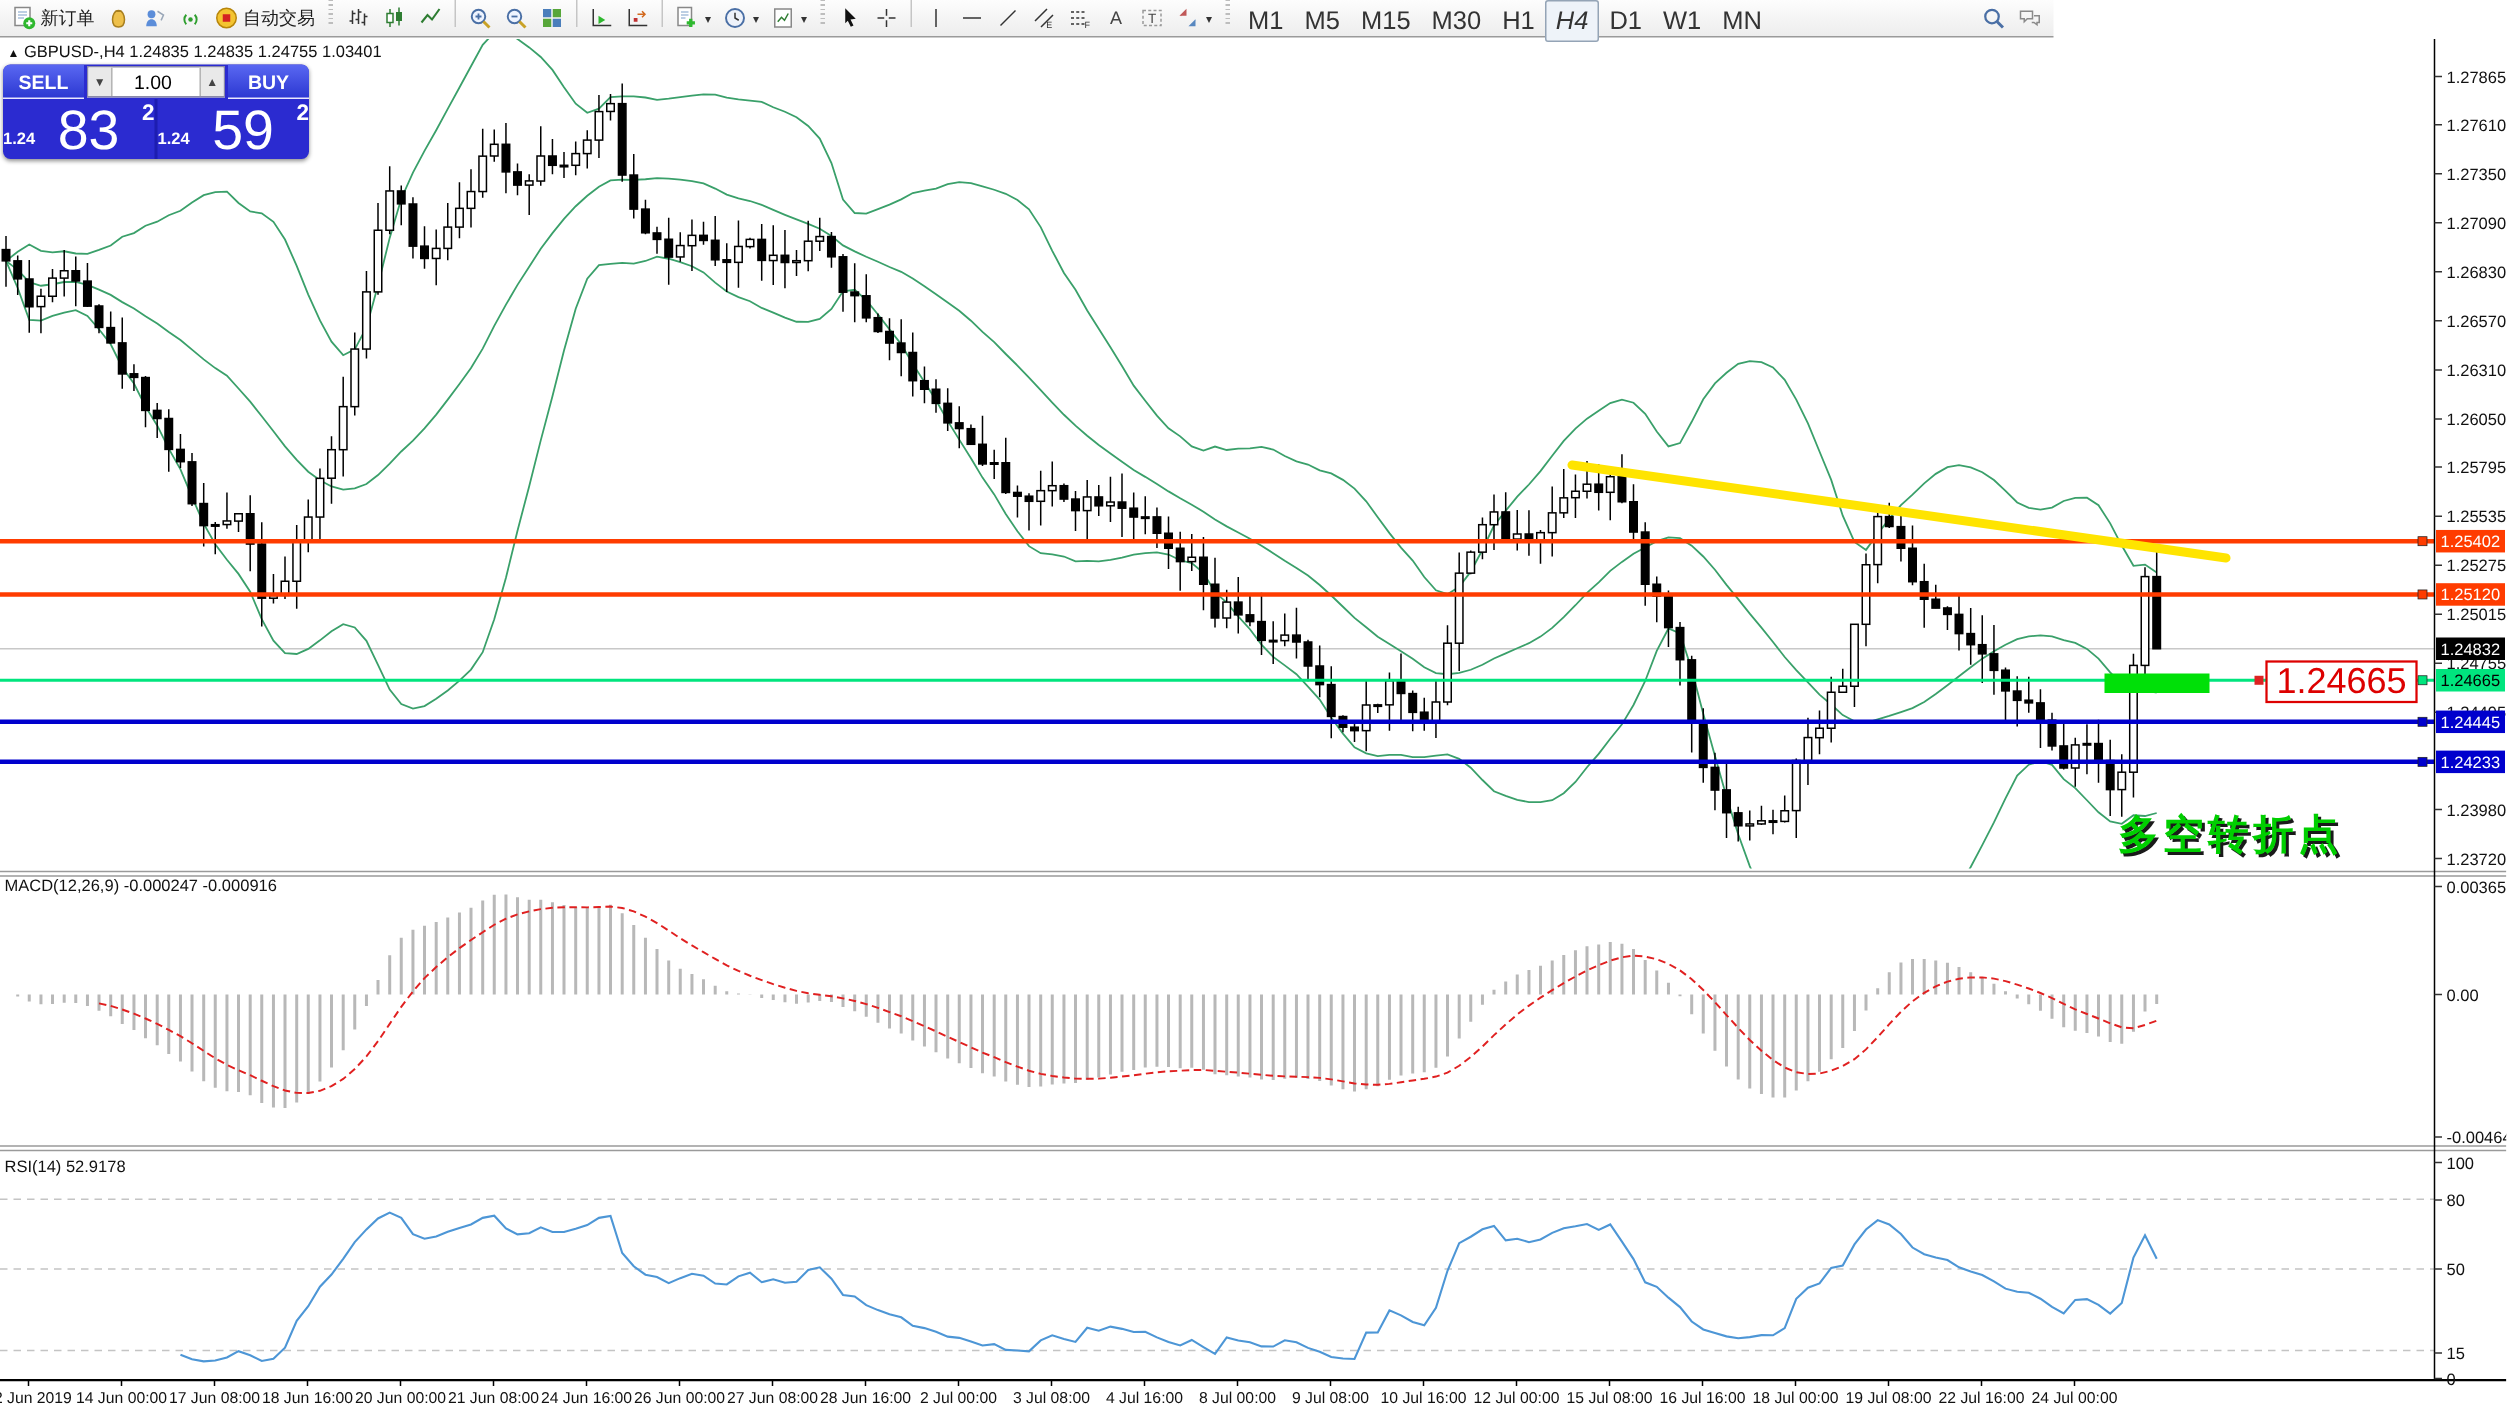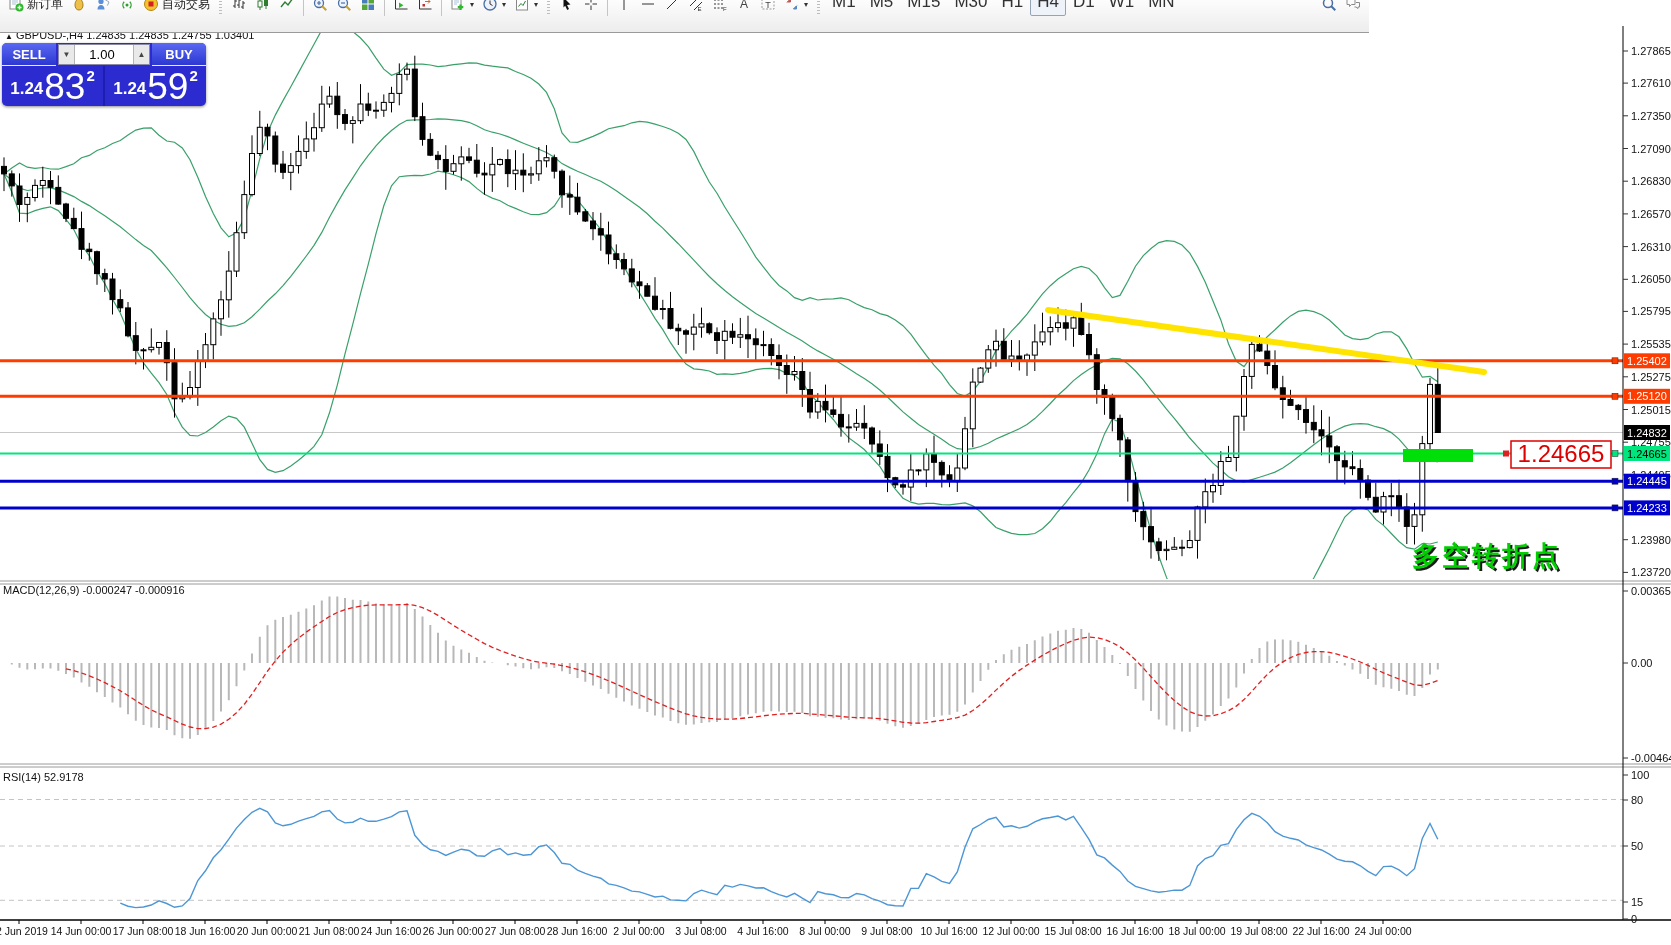--- a/index.html
+++ b/index.html
@@ -1,51 +1,51 @@
 <!DOCTYPE html>
 <html><head>
 <meta charset="utf-8">
 <style>
   html,body{margin:0;padding:0;background:#fff;width:1671px;height:945px;overflow:hidden;
     font-family:"Liberation Sans",sans-serif;}
   #app{position:relative;width:1671px;height:945px;background:#fff;}
   
   #toolbar{position:absolute;left:0;top:0;width:1369px;height:25px;z-index:10;
     background:linear-gradient(#fdfdfd,#ededed);border-bottom:1px solid #9a9a9a;
-    display:flex;align-items:flex-end;padding:16px 4px;box-sizing:border-box;}
+    display:flex;align-items:flex-start;padding:0 4px;box-sizing:border-box;}
   .tbtn{display:flex;align-items:center;gap:3px;height:20px;padding:1px 3px;border:1px solid transparent;
     border-radius:2px;cursor:default;flex:0 0 auto;}
   .tbtn svg{width:16px;height:16px;display:block;}
   .tbtn .lbl{font-size:12px;color:#1c1c1c;white-space:nowrap;}
   .caret{font-size:8px;color:#333;margin-left:1px;}
   .sep{width:1px;height:18px;background:#c5c5c5;margin:0 4px;flex:0 0 auto;}
   .grip{width:3px;height:18px;margin:0 5px;flex:0 0 auto;
     background:repeating-linear-gradient(180deg,#bdbdbd 0 1px,transparent 1px 3px);}
   .tf{font-size:17px;color:#333;padding:3px 6px;border:1px solid transparent;border-radius:2px;flex:0 0 auto;}
-  .tf.active{background:#eef3f9;border:1px solid #94a4b6;}
+  .tf.active{background:#eef3f9;border:1px solid #94a4b6;font-style:italic;}
   .spacer{flex:1 1 auto;}
   
   #chart-title{position:absolute;left:5px;top:29px;z-index:6;font-size:11px;color:#111;white-space:nowrap;}
   #chart-title .marker{font-size:8px;margin-right:3px;}
   
   #one-click{position:absolute;left:2px;top:43px;width:204px;z-index:7;border-radius:5px;overflow:hidden;
     background:#2b2bd0;box-shadow:0 1px 3px rgba(0,0,0,.45);}
   .oc-row1{display:flex;height:23px;align-items:stretch;}
   .oc-sell,.oc-buy{width:54px;background:linear-gradient(#5a68f2,#2c38d2);color:#fff;
     font-weight:bold;font-size:13px;border:none;border-bottom:1px solid #e8e8ff;font-family:inherit;}
   .oc-vol{flex:1;display:flex;margin:1px 2px;background:#fff;border:1px solid #8a8aa8;}
   .oc-dn,.oc-up{width:15px;background:#e9e9e9;color:#444;font-size:8px;display:flex;
     align-items:center;justify-content:center;}
   .oc-dn{border-right:1px solid #b5b5b5}
   .oc-up{border-left:1px solid #b5b5b5}
   .oc-val{flex:1;text-align:center;padding:2px 4px 0 0;font-size:13px;color:#000;}
   .oc-row2{display:flex;height:40px;}
   .oc-price{flex:1;color:#fff;display:flex;align-items:flex-end;justify-content:center;padding-bottom:2px;}
-  .oc-sm{font-size:17px;font-weight:bold;margin-bottom:5px;}
-  .oc-big{font-size:37px;line-height:.92;margin:0 1px;}
+  .oc-sm{font-size:11px;font-weight:bold;margin-bottom:5px;}
+  .oc-big{font-size:37px;line-height:.92;margin:0 15px;}
   .oc-sup{font-size:15px;font-weight:bold;align-self:flex-start;margin-top:1px;}
   .oc-div{width:2px;background:#1d1db0;}
   svg text{font-family:"Liberation Sans",sans-serif;}
 </style>
 </head>
 <body>
 
 <div id="app">
   <div id="toolbar">
       <div class="tbtn">

